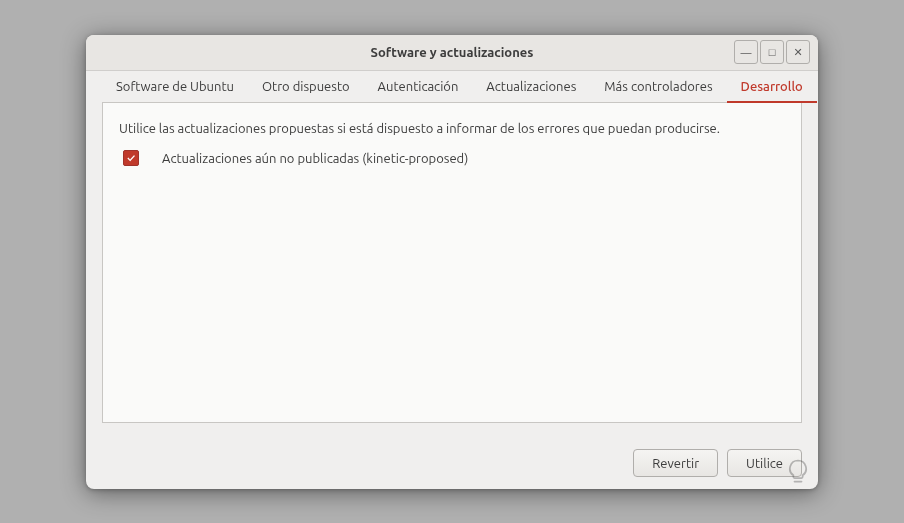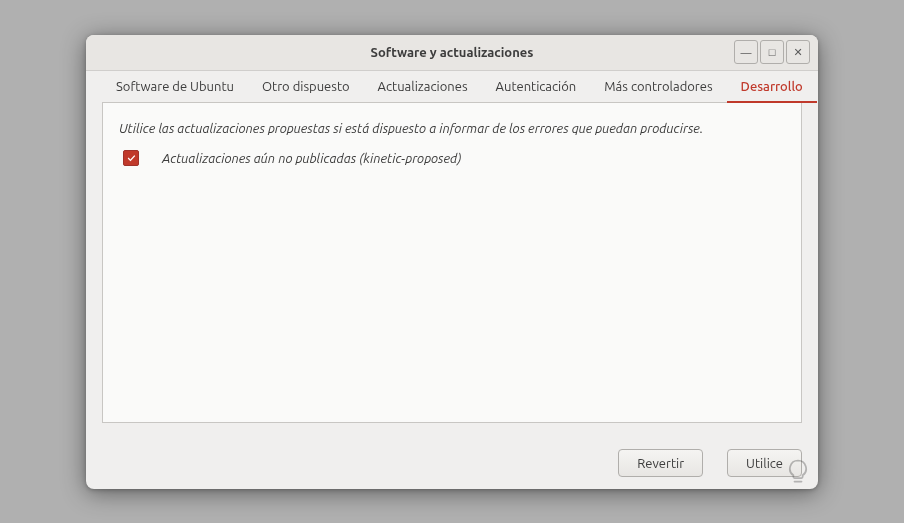--- a/index.html
+++ b/index.html
@@ -97,21 +97,20 @@
       font-weight: 500;
     }
 
     .tab-content {
       border: 1px solid #c8c6c3;
       border-top: none;
       background: #fafaf9;
       padding: 16px;
       flex: 1;
       min-height: 320px;
-      font-style: italic;
     }
 
     .description-text {
       font-size: 13px;
       color: #3d3d3d;
       margin-bottom: 12px;
       line-height: 1.5;
     }
 
     .checkbox-row {
@@ -145,21 +144,21 @@
     .checkbox-label {
       font-size: 13px;
       color: #3d3d3d;
     }
 
     .footer {
       display: flex;
       justify-content: flex-end;
       align-items: center;
       padding: 10px 16px 12px;
-      gap: 24px;
+      gap: 9px;
     }
 
     .footer-btn {
       padding: 6px 18px;
       border-radius: 4px;
       border: 1px solid #b0aeab;
       background: linear-gradient(to bottom, #f5f4f2, #e8e6e3);
       cursor: pointer;
       font-size: 13px;
       color: #3d3d3d;
@@ -199,24 +198,24 @@
   <div class="content">
 
     <div class="tabs">
       <div class="tab">
         <span>Software de Ubuntu</span>
       </div>
       <div class="tab">
         <span>Otro dispuesto</span>
       </div>
       <div class="tab">
+        <span>Autenticación</span>
+      </div>
+      <div class="tab">
         <span>Actualizaciones</span>
-      </div>
-      <div class="tab">
-        <span>Autenticación</span>
       </div>
       <div class="tab">
         <span>Más controladores</span>
       </div>
       <div class="tab active">
         <span>Desarrollo</span>
       </div>
     </div>
 
     <div class="tab-content">

